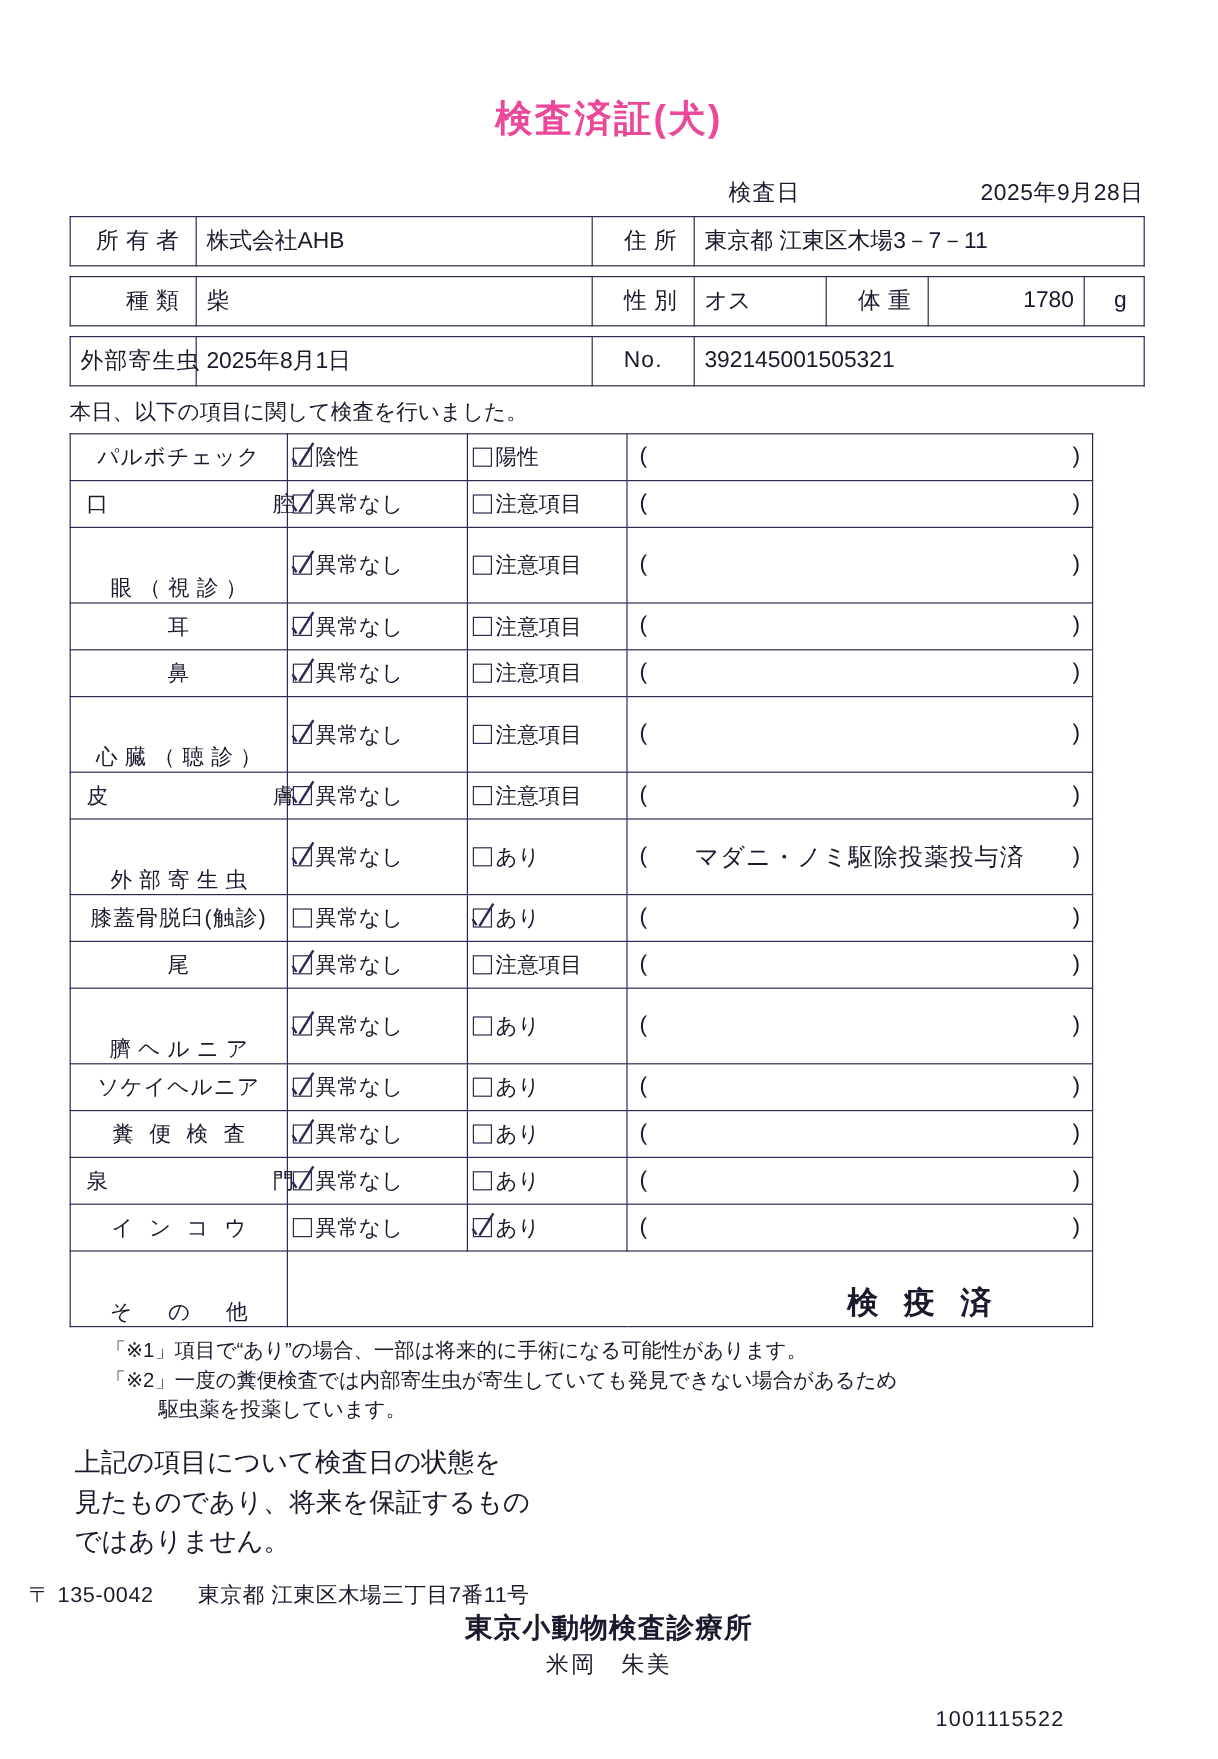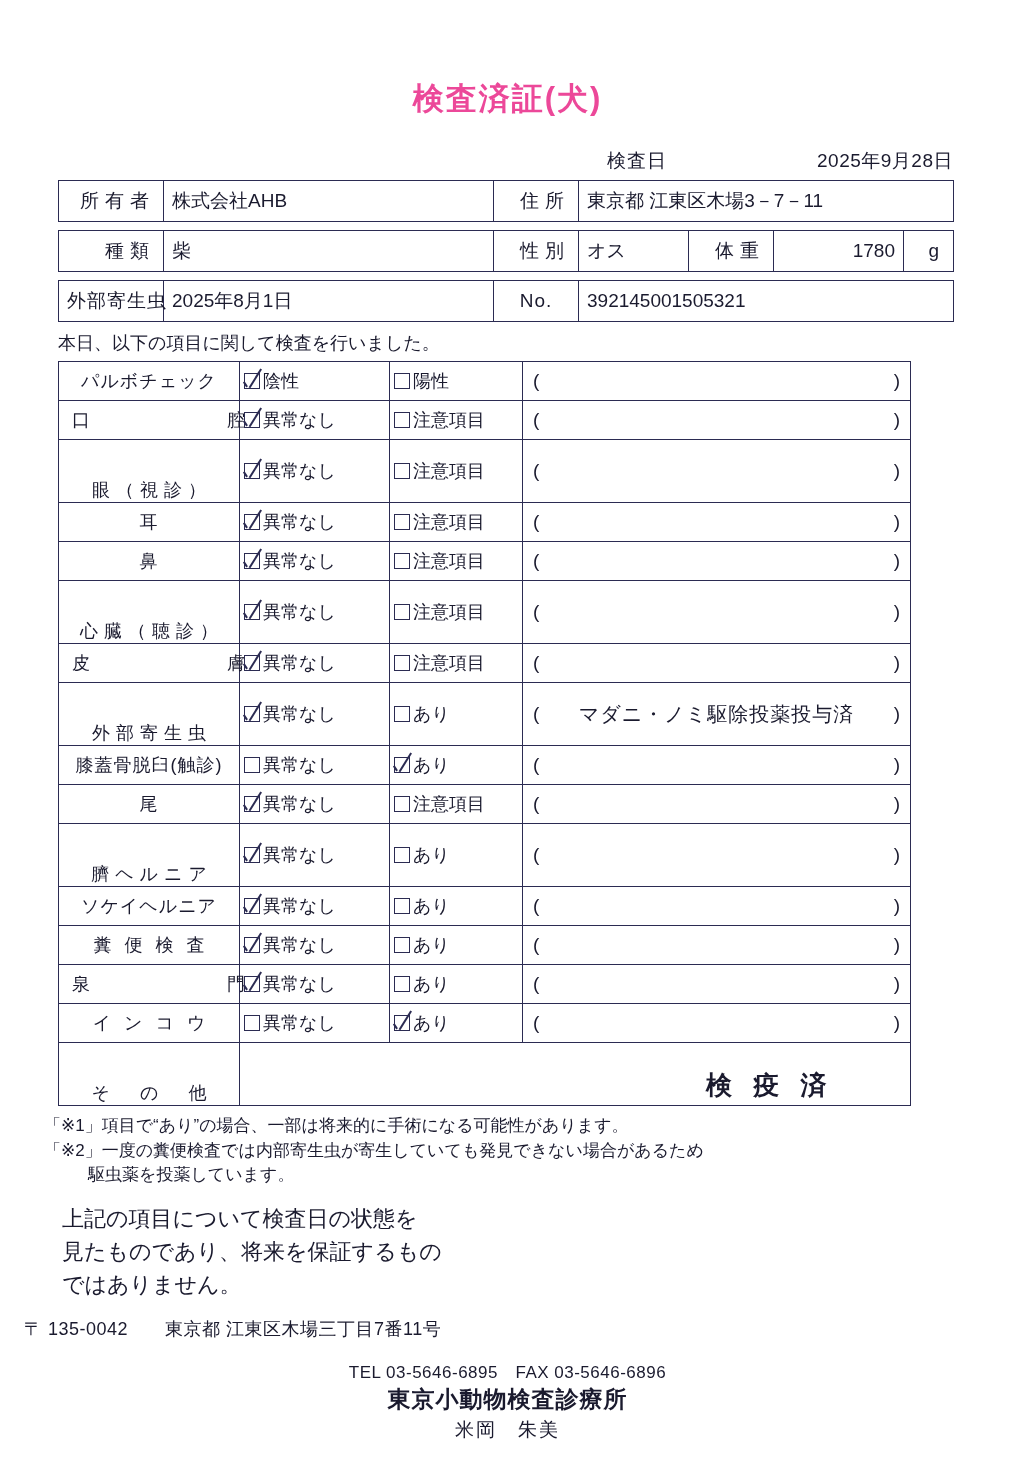--- a/index.html
+++ b/index.html
@@ -156,21 +156,21 @@
   .paren-note {
     flex: 1;
     text-align: center;
     font-size: 20px;
     letter-spacing: 1px;
   }
   .other-row td { height: 46px; border-radius: 21px; }
 
   
   .footnotes {
-    margin: 8px 0 0 44px;
+    margin: 8px 0 0 88px;
     font-size: 17px;
     line-height: 1.45;
   }
   .footnotes .indent { padding-left: 44px; }
 
   .closing {
     margin: 14px 0 0 62px;
     font-size: 22px;
     line-height: 1.5;
   }
@@ -482,18 +482,17 @@
 
   <div class="closing">
     <div>上記の項目について検査日の状態を</div>
     <div>見たものであり、将来を保証するもの</div>
     <div>ではありません。</div>
   </div>
 
   <div class="stamp">検 疫 済</div>
 
   <div class="addr">〒 135-0042　　東京都 江東区木場三丁目7番11号</div>
-  <div class="tel">TEL 03-5646-6895　FAX 03-5646-6896</div>
   <div class="clinic">東京小動物検査診療所</div>
   <div class="person">米岡　朱美</div>
   <div class="serial">1001115522</div>
 
 </div>
 
 </body></html>

